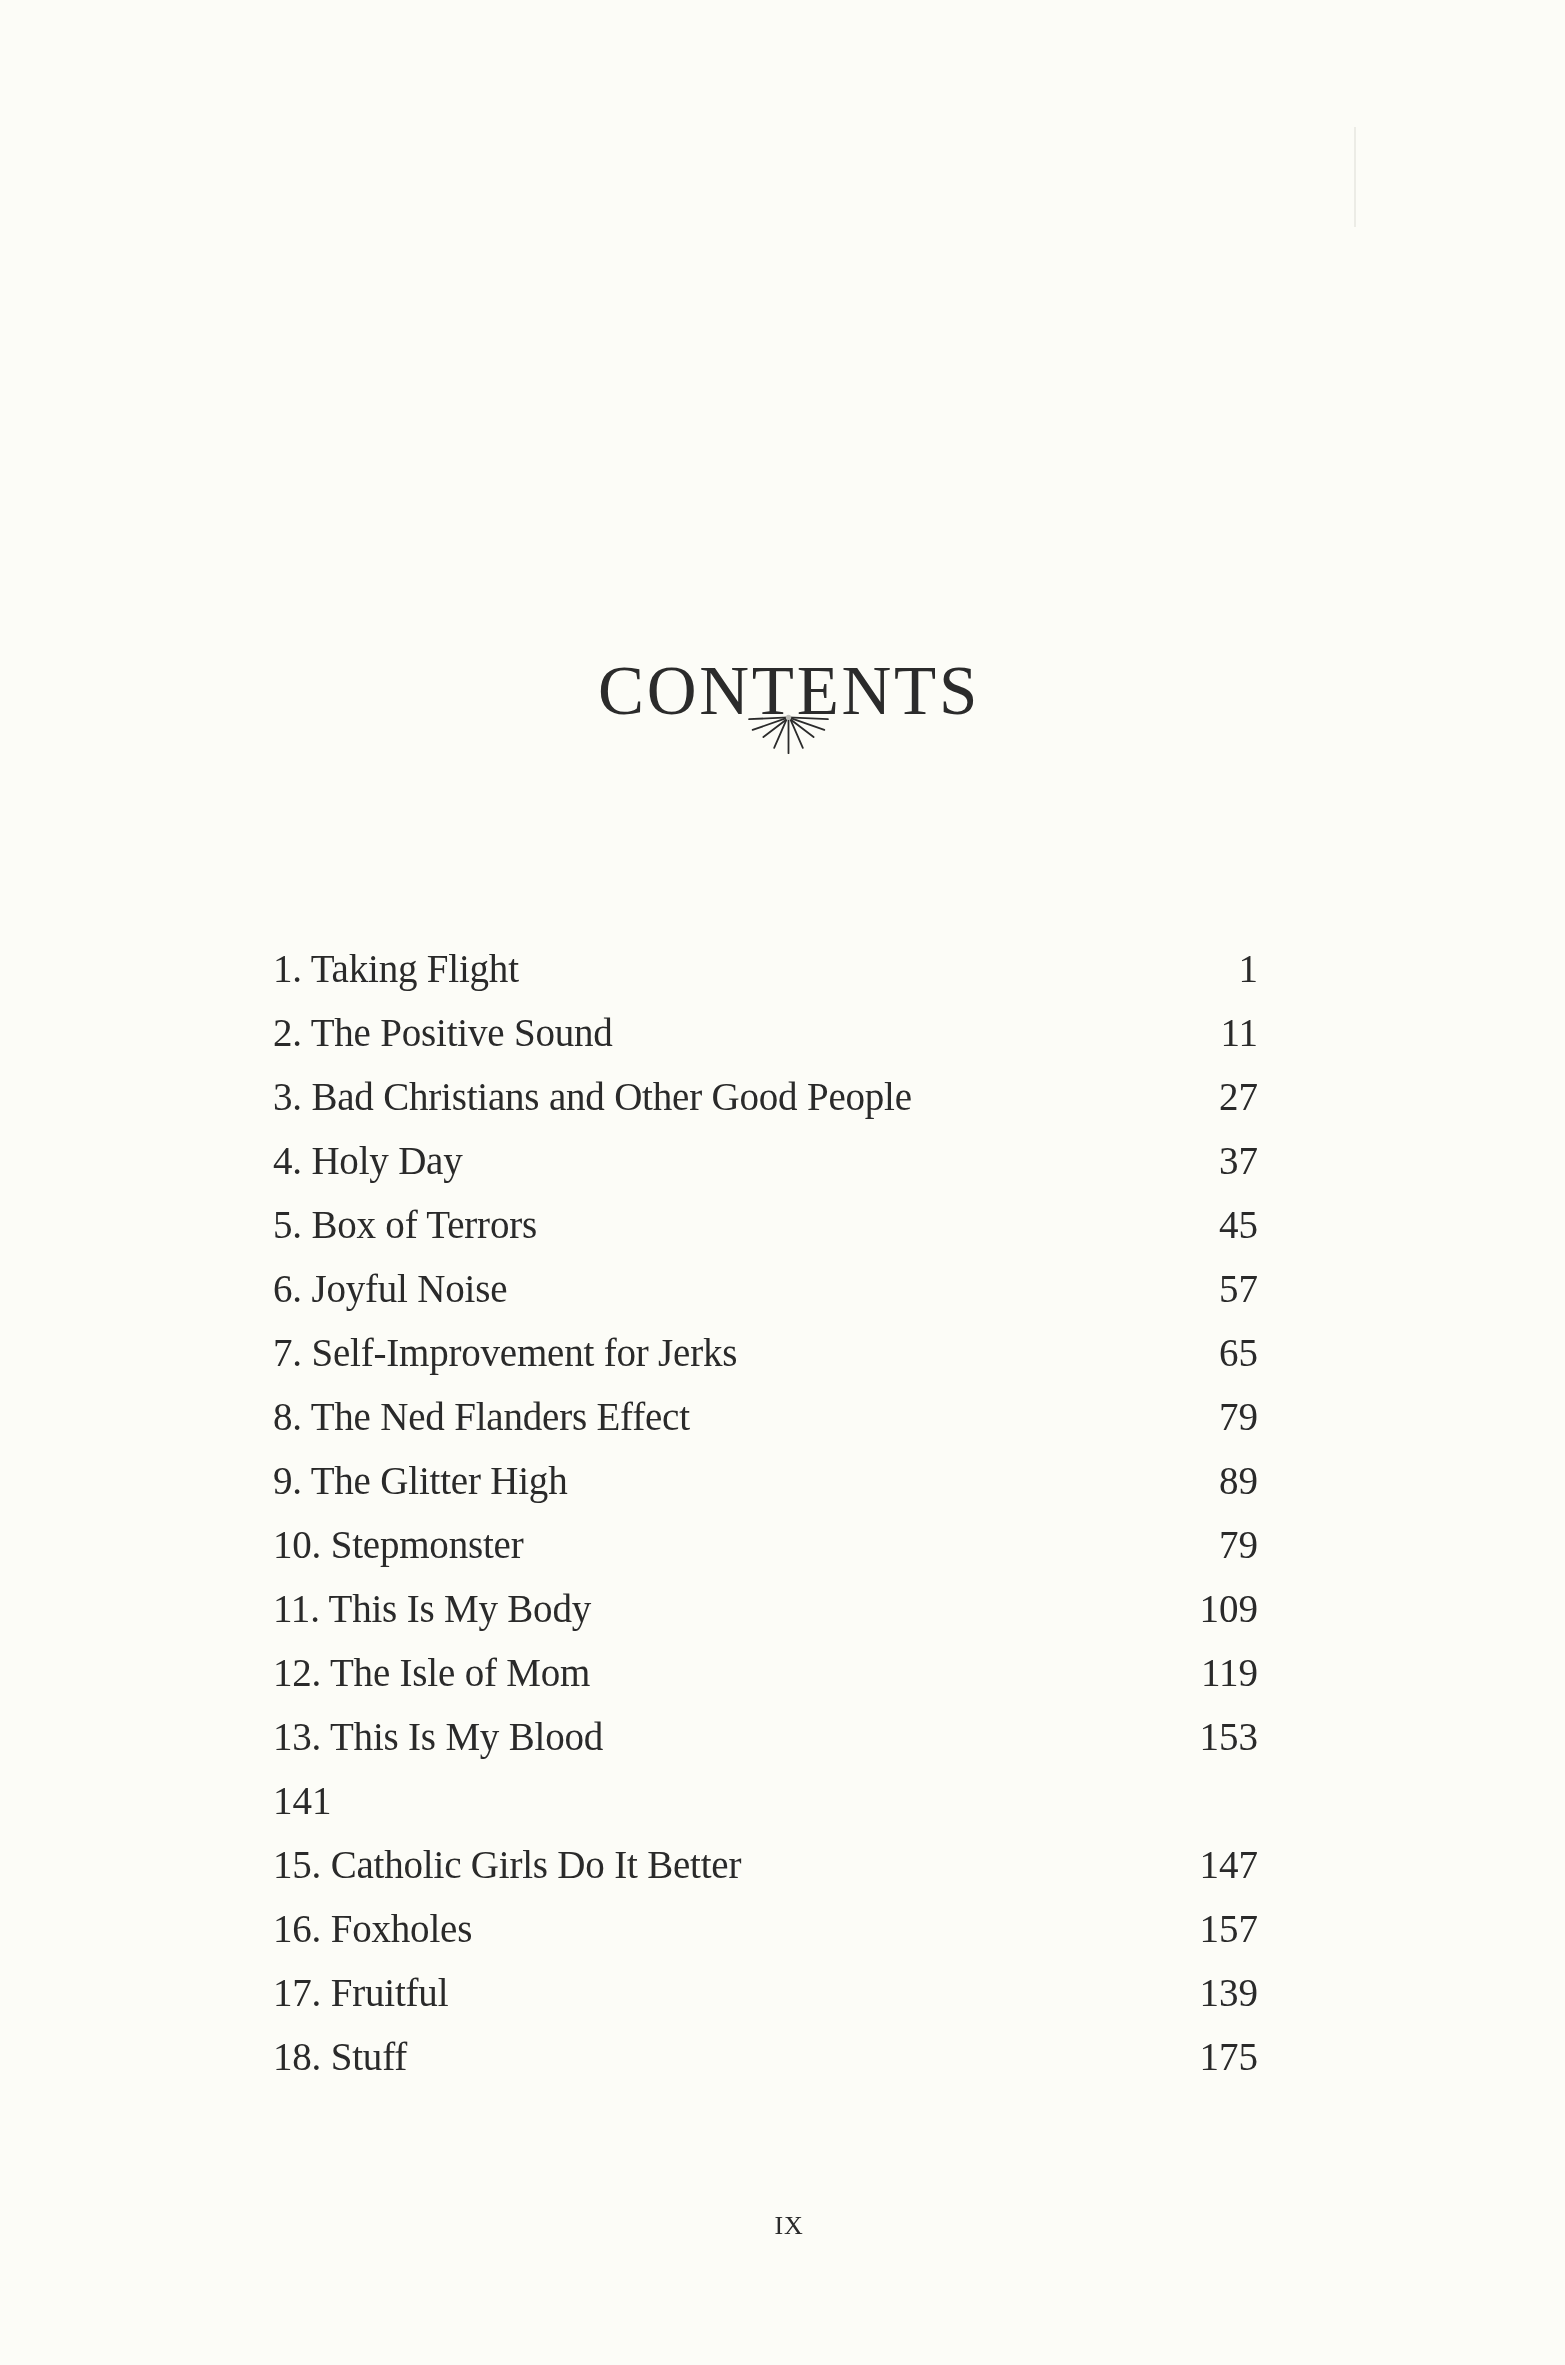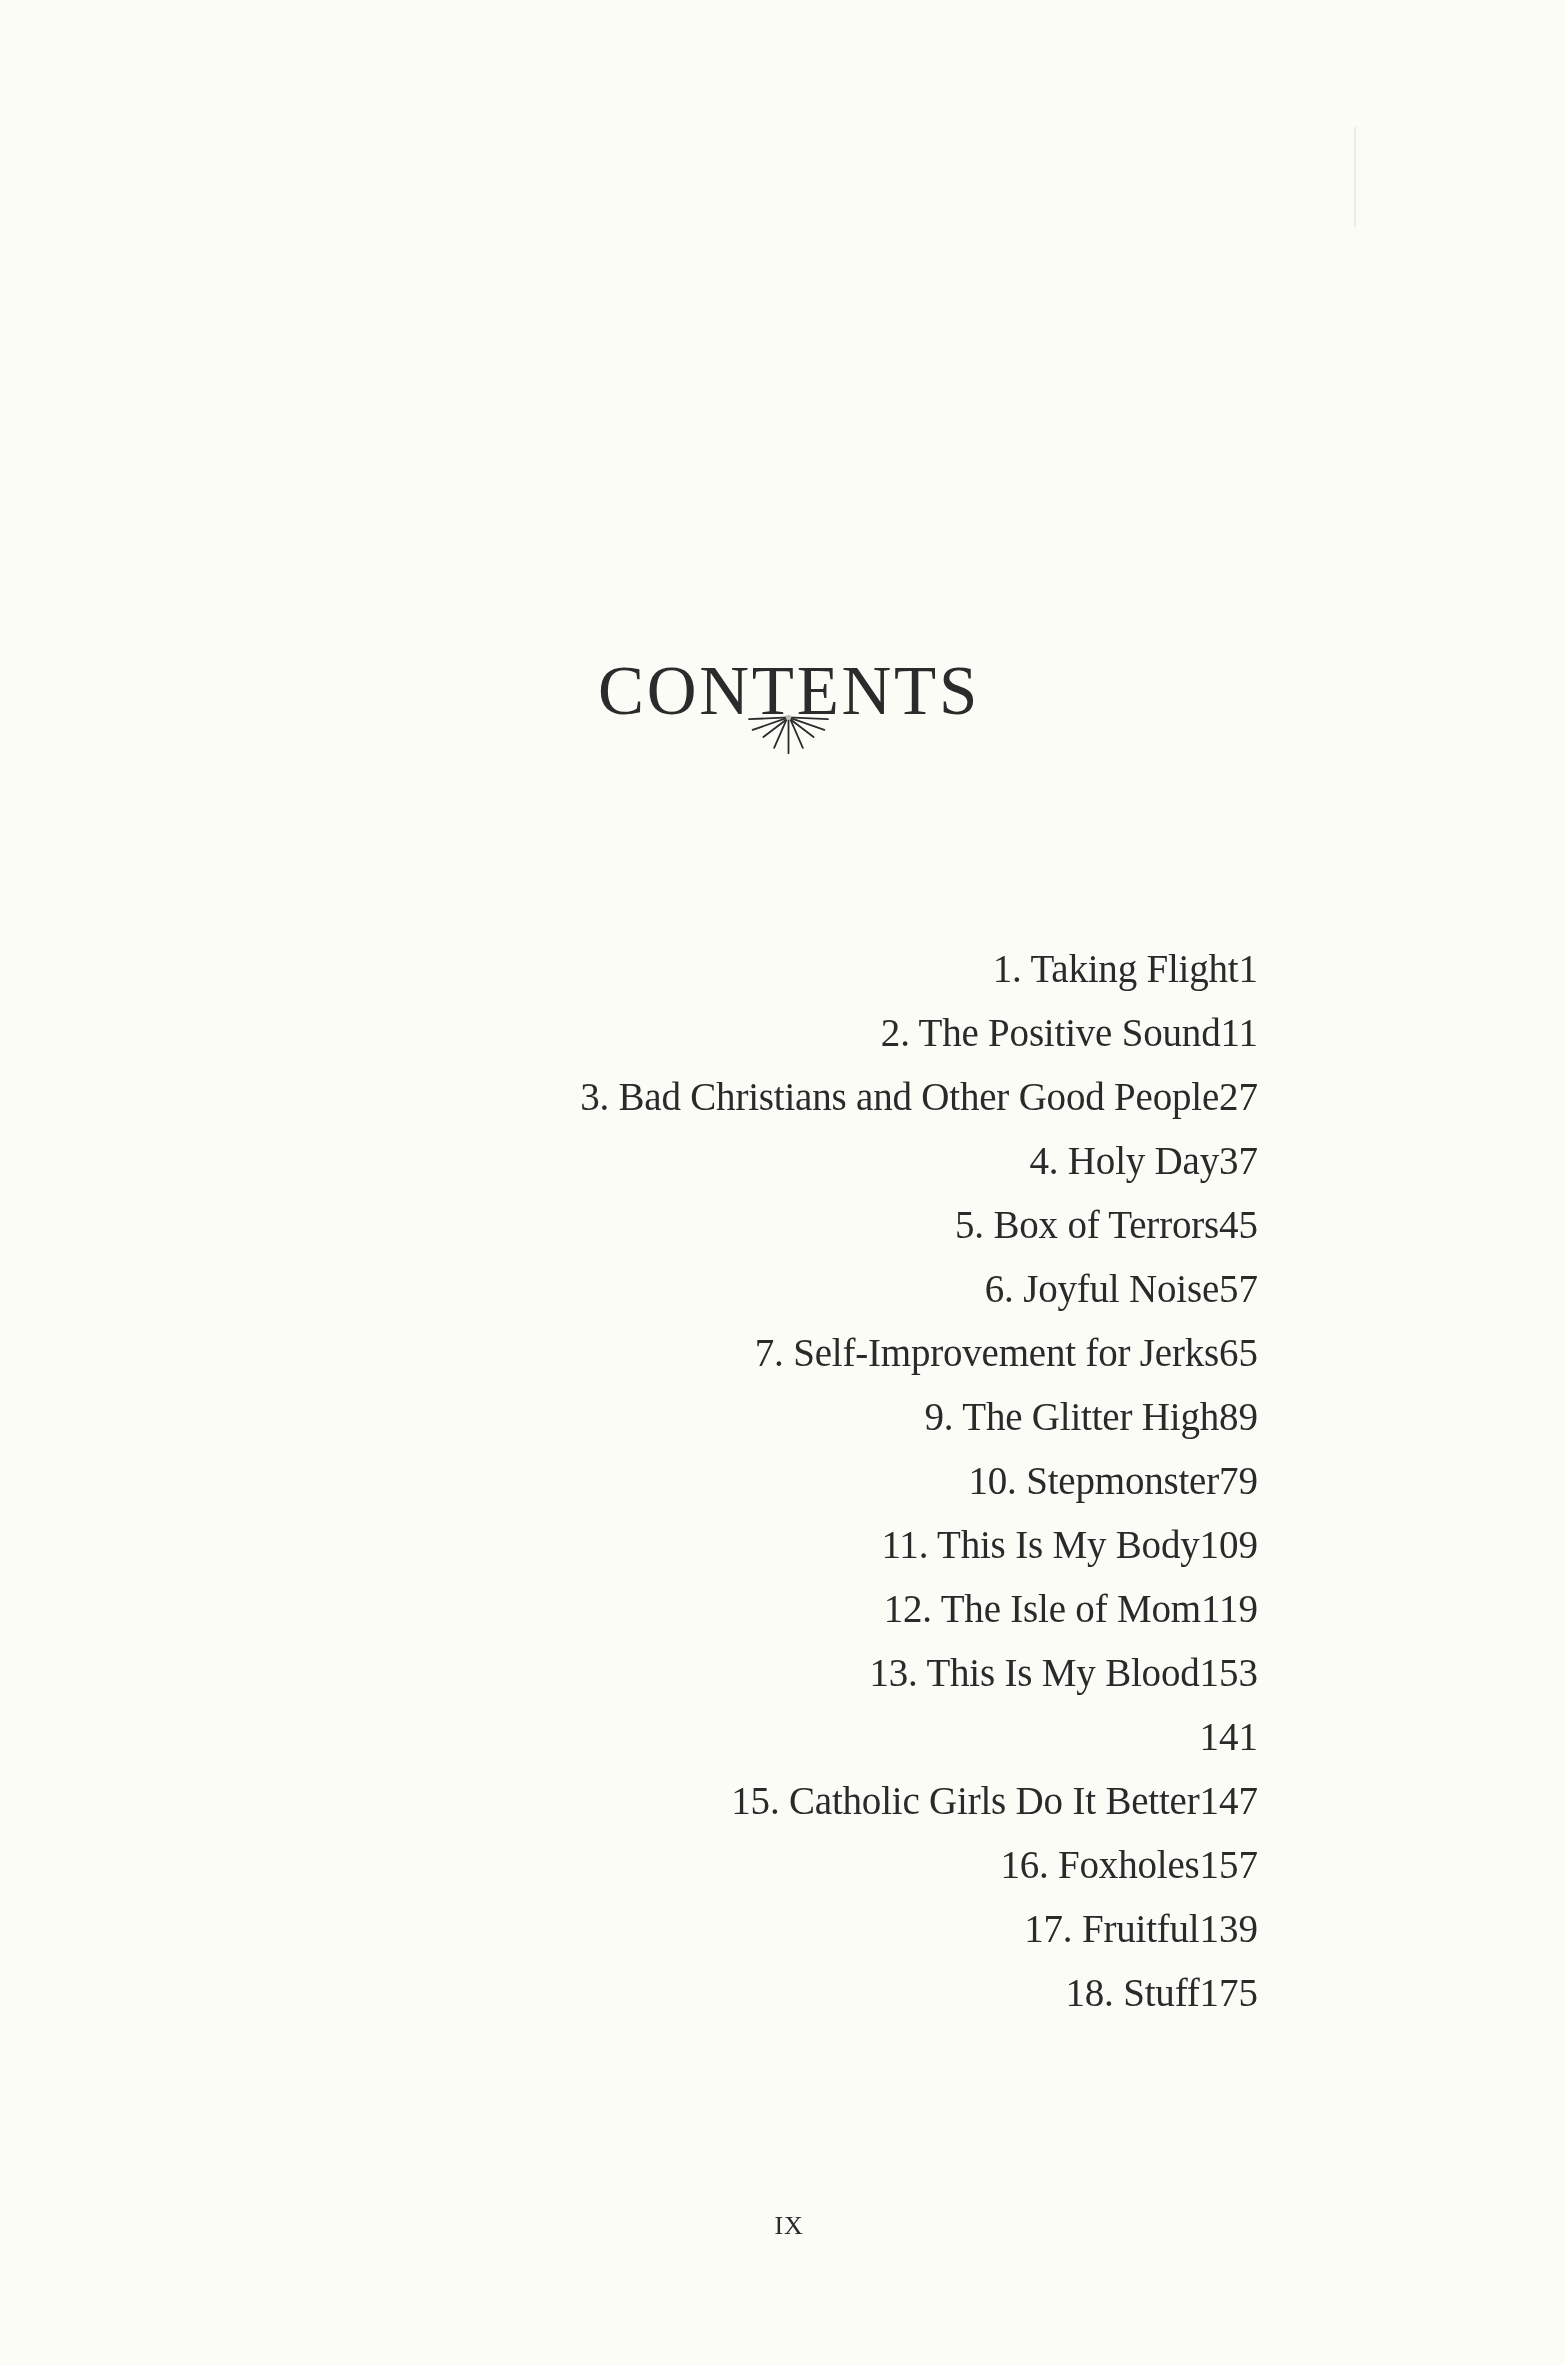--- a/index.html
+++ b/index.html
@@ -55,21 +55,21 @@
     top: 944px;
     width: 985px;
     margin: 0;
     padding: 0;
     list-style: none;
   }
   .toc-row {
     position: relative;
     height: 64px;
     display: flex;
-    justify-content: flex-end;
+    justify-content: space-between;
     align-items: baseline;
     font-size: 39px;
     line-height: 49px;
   }
   .toc-title {
     white-space: nowrap;
     letter-spacing: -0.2px;
   }
   .toc-page {
     text-align: right;
@@ -143,20 +143,24 @@
       <span class="toc-title">5. Box of Terrors</span>
       <span class="toc-page">45</span>
     </li>
     <li class="toc-row">
       <span class="toc-title">6. Joyful Noise</span>
       <span class="toc-page">57</span>
     </li>
     <li class="toc-row">
       <span class="toc-title">7. Self-Improvement for Jerks</span>
       <span class="toc-page">65</span>
+    </li>
+    <li class="toc-row">
+      <span class="toc-title">8. The Ned Flanders Effect</span>
+      <span class="toc-page">79</span>
     </li>
     <li class="toc-row">
       <span class="toc-title">9. The Glitter High</span>
       <span class="toc-page">89</span>
     </li>
     <li class="toc-row">
       <span class="toc-title">10. Stepmonster</span>
       <span class="toc-page">79</span>
     </li>
     <li class="toc-row">

